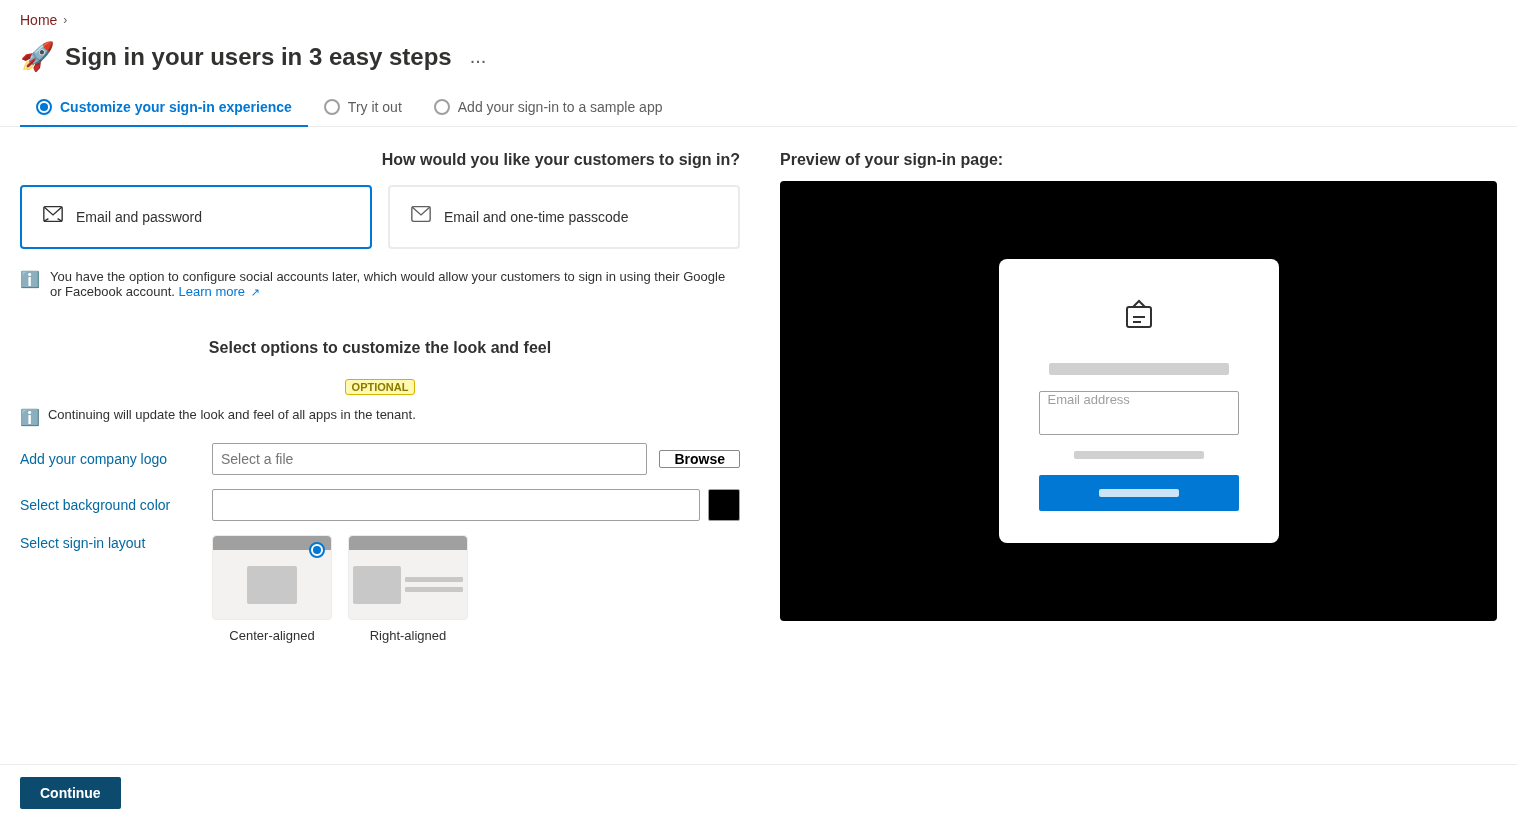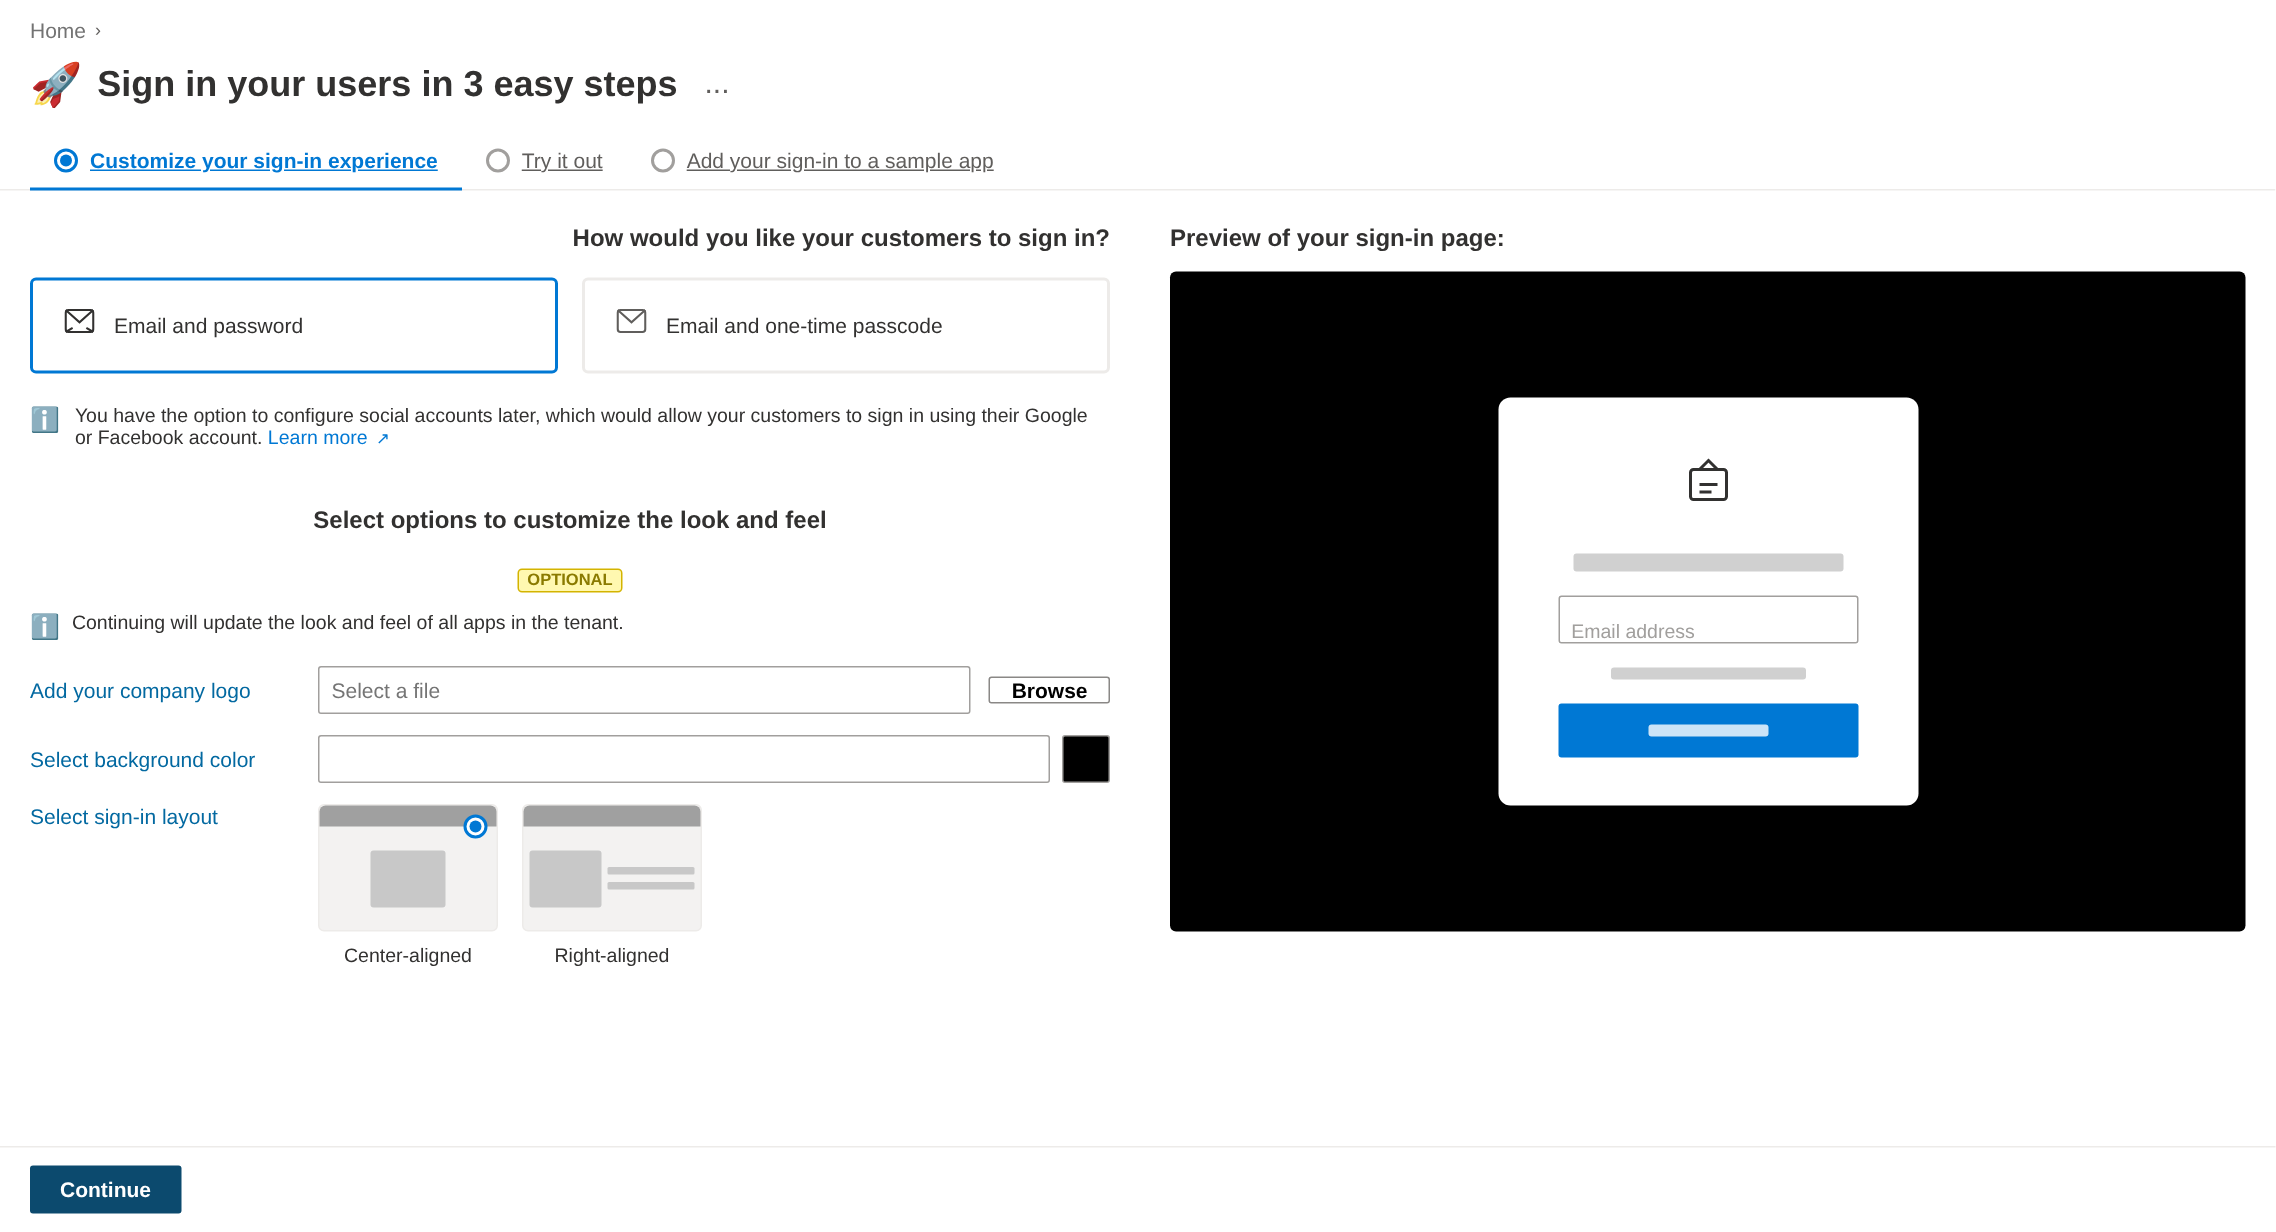--- a/index.html
+++ b/index.html
@@ -1,28 +1,28 @@
 <!DOCTYPE html>
 <html><head>
   <meta charset="utf-8">
   <style>
     * { box-sizing: border-box; margin: 0; padding: 0; }
     body { font-family: 'Segoe UI', Arial, sans-serif; font-size: 14px; color: #323130; background: #fff; }
 
     .breadcrumb { display: flex; align-items: center; padding: 12px 20px 4px; font-size: 14px; }
-    .breadcrumb a { color: #737373; text-decoration: none; }
+    .breadcrumb a { color: #7f1d1d; text-decoration: none; }
     .breadcrumb-sep { margin: 0 6px; color: #605e5c; font-size: 12px; }
 
     .page-header { display: flex; align-items: center; padding: 8px 20px 16px; gap: 10px; }
     .page-header-icon { font-size: 28px; }
     .page-header-title { font-size: 24px; font-weight: 600; color: #323130; }
     .page-header-more { color: #605e5c; font-size: 20px; margin-left: 8px; cursor: pointer; }
 
     .tabs { display: flex; align-items: center; padding: 0 20px; border-bottom: 1px solid #edebe9; margin-bottom: 24px; }
-    .tab { display: flex; align-items: center; gap: 8px; padding: 10px 16px; cursor: pointer; font-size: 14px; color: #605e5c; border-bottom: 2px solid transparent; margin-bottom: -1px; text-decoration: underline; }
+    .tab { display: flex; align-items: center; gap: 8px; padding: 10px 16px; cursor: pointer; font-size: 14px; color: #605e5c; border-bottom: 2px solid transparent; margin-bottom: -1px; }
     .tab.active { color: #0078d4; border-bottom: 2px solid #0078d4; font-weight: 600; }
     .tab-radio { width: 16px; height: 16px; border-radius: 50%; border: 2px solid #0078d4; display: inline-flex; align-items: center; justify-content: center; }
     .tab-radio.filled::after { content: ''; width: 8px; height: 8px; border-radius: 50%; background: #0078d4; }
     .tab-radio.empty { border-color: #a19f9d; }
 
     .main-content { display: flex; padding: 0 20px; gap: 40px; }
     .left-panel { flex: 0 0 720px; }
     .right-panel { flex: 1; }
 
     .section-title { font-size: 16px; font-weight: 600; margin-bottom: 16px; color: #323130; text-align: right; }
@@ -61,21 +61,21 @@
     .layout-radio-dot.filled::after { content: ''; width: 8px; height: 8px; border-radius: 50%; background: #0078d4; }
     .layout-option-label { font-size: 13px; color: #323130; }
 
     
     .preview-label { font-size: 16px; font-weight: 600; margin-bottom: 12px; color: #323130; }
     .preview-container { background: #000; border-radius: 4px; width: 100%; min-height: 440px; display: flex; align-items: center; justify-content: center; }
     .preview-card { background: #fff; border-radius: 8px; padding: 36px 32px 32px; width: 280px; display: flex; flex-direction: column; align-items: center; gap: 16px; }
     .preview-logo { font-size: 32px; margin-bottom: 4px; }
     .preview-bar-wide { width: 180px; height: 12px; background: #d0d0d0; border-radius: 2px; }
     .preview-bar-short { width: 130px; height: 8px; background: #d0d0d0; border-radius: 2px; }
-    .preview-email-input { width: 200px; height: 32px; border: 1px solid #a19f9d; border-radius: 2px; display: flex; align-items: flex-end; padding: 0 8px; font-size: 13px; color: #a19f9d; }
+    .preview-email-input { width: 200px; height: 44px; border: 1px solid #a19f9d; border-radius: 2px; display: flex; align-items: flex-start; padding: 0 8px; font-size: 13px; color: #a19f9d; }
     .preview-btn { width: 200px; height: 36px; background: #0078d4; border-radius: 2px; display: flex; align-items: center; justify-content: center; }
     .preview-btn-inner { width: 80px; height: 8px; background: #fff; border-radius: 2px; opacity: 0.8; }
 
     
     .footer { position: fixed; bottom: 0; left: 0; right: 0; background: #fff; border-top: 1px solid #edebe9; padding: 12px 20px; display: flex; gap: 10px; }
     .continue-btn { height: 32px; padding: 0 20px; background: #0c4a6e; color: #fff; border: none; border-radius: 2px; font-size: 14px; font-weight: 600; cursor: pointer; }
 
     .layout-card-top-bar { position: absolute; top: 0; left: 0; right: 0; height: 14px; background: #a0a0a0; border-radius: 4px 4px 0 0; }
     .layout-card-body { margin-top: 14px; width: 100%; display: flex; align-items: center; justify-content: center; padding: 4px; }
     .layout-card-form-box { width: 50px; height: 38px; background: #c8c8c8; border-radius: 2px; }

